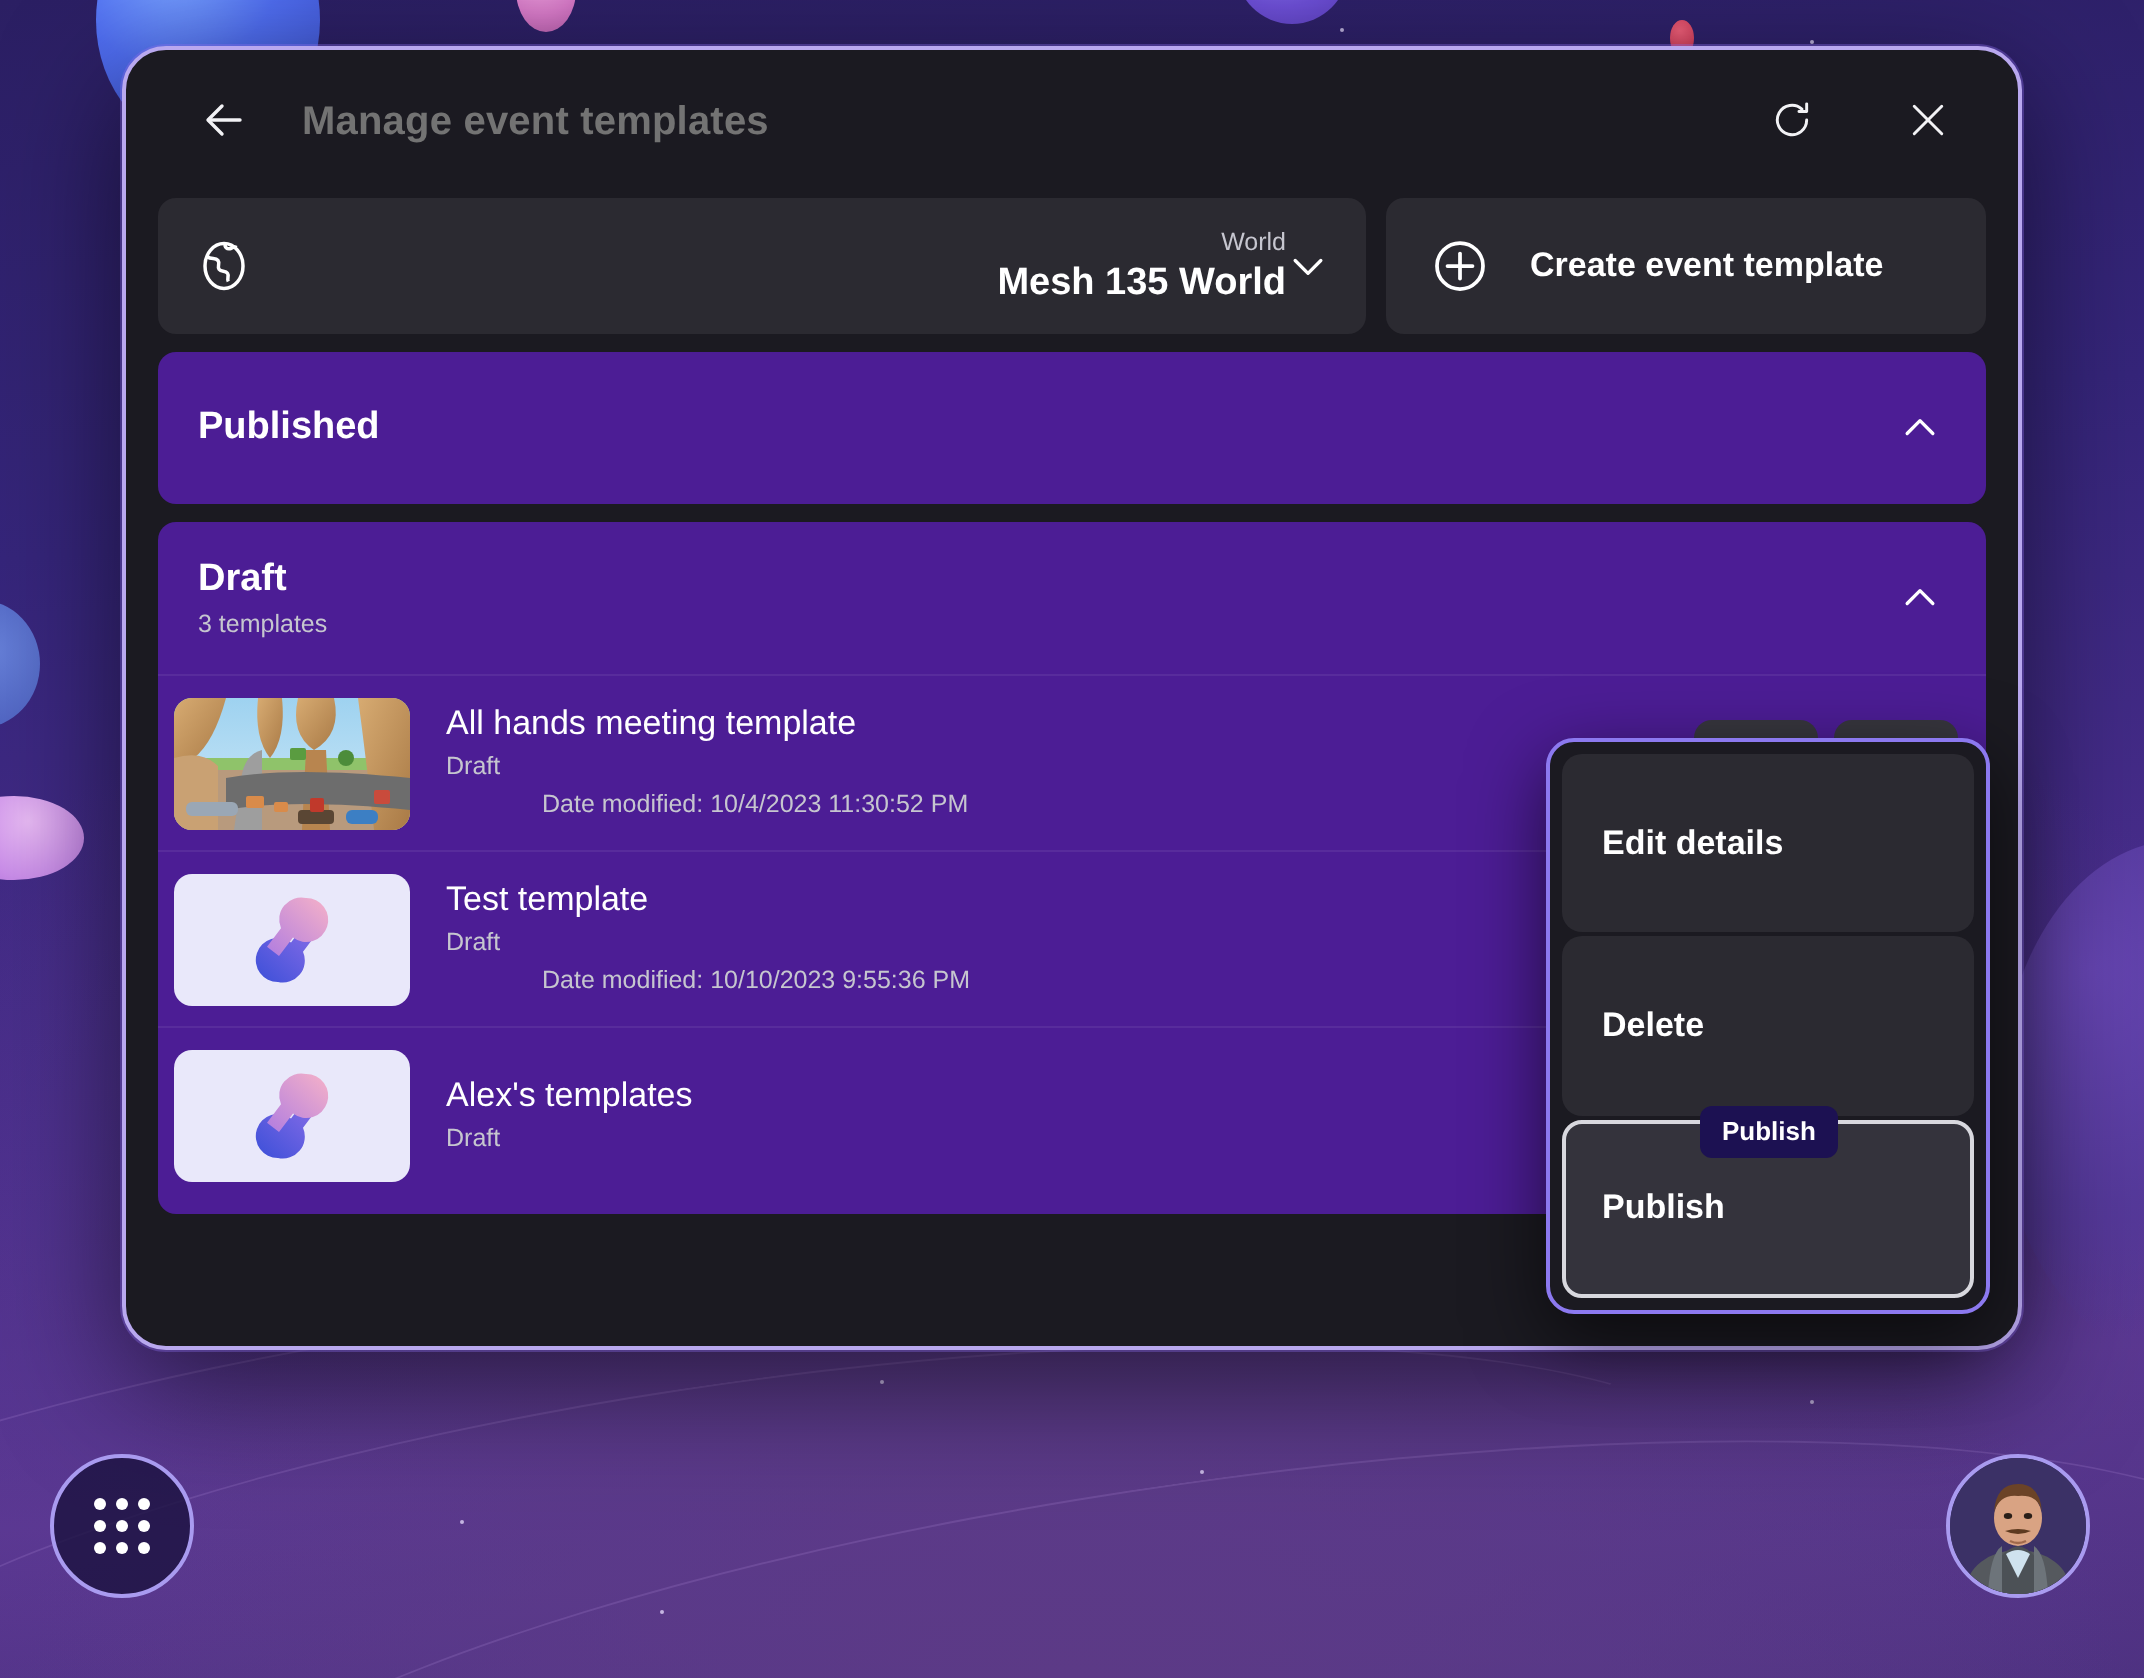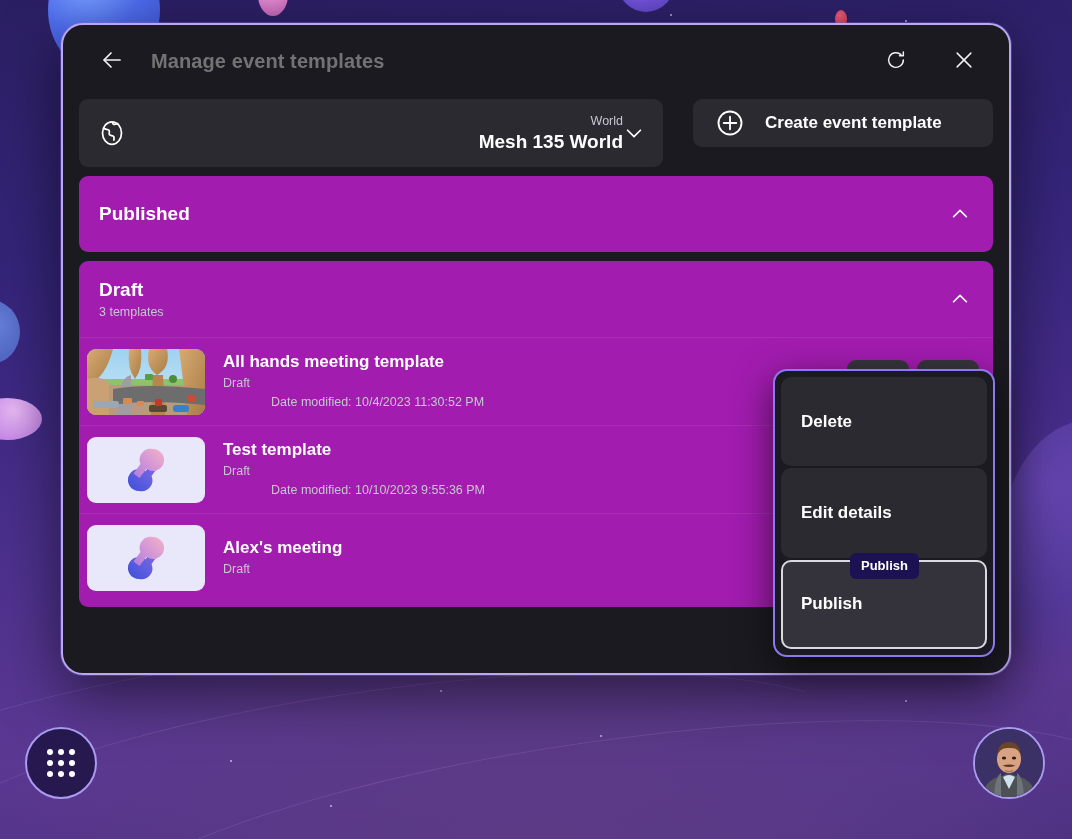--- a/index.html
+++ b/index.html
@@ -113,36 +113,35 @@
     cursor: pointer; text-align: left;
   }
   #globe-icon { flex: 0 0 auto; color: #ffffff; display: flex; }
   #world-texts { margin-left: 18px; flex: 1 1 auto; text-align: right; }
   #world-label { font-size: 12.5px; color: #c6c6cf; line-height: 1.45; }
   #world-value { font-size: 19px; font-weight: 700; color: #ffffff; line-height: 1.3; }
   #world-chevron { flex: 0 0 auto; color: #ffffff; display: flex; }
 
   #create-btn {
     flex: 0 0 300px;
-    height: 48px;
+    height: 68px;
     background: #2b2a31;
     border: none; border-radius: 9px;
     display: flex; align-items: center;
     padding: 0 22px;
     cursor: pointer;
-    margin-left: 20px;
   }
   #create-label {
     font-size: 17px; font-weight: 700; color: #ffffff; margin-left: 20px;
   }
 
   
   .section {
     margin-top: 9px;
-    background: #a21caf;
+    background: #4c1d95;
     border-radius: 9px;
     overflow: hidden;
   }
   .section-head {
     height: 76px;
     display: flex; align-items: center;
     padding: 0 22px 0 20px;
     cursor: pointer;
     background: transparent; border: none; width: 100%;
     text-align: left;
@@ -166,21 +165,21 @@
     width: 118px; height: 66px;
     border-radius: 9px;
     overflow: hidden;
     background: #11101a;
   }
   .thumb-mesh {
     background: #e9e8fa;
     display: flex; align-items: center; justify-content: center;
   }
   .row-texts { margin-left: 18px; flex: 1 1 auto; min-width: 0; }
-  .row-title { font-size: 17px; font-weight: 700; color: #ffffff; line-height: 1.35; }
+  .row-title { font-size: 17px; font-weight: 400; color: #ffffff; line-height: 1.35; }
   .row-status { font-size: 12.5px; color: #c6c6cf; line-height: 1.5; }
   .row-date { font-size: 12.5px; color: #c6c6cf; line-height: 1.5; margin-left: 48px; }
   .row-actions { display: flex; gap: 8px; flex: 0 0 auto; }
   .row-action-btn {
     width: 62px; height: 44px;
     border-radius: 9px;
     background: #37363e;
     border: none; cursor: pointer;
     display: flex; align-items: center; justify-content: center;
     color: #ffffff;
@@ -462,33 +461,33 @@
         </div>
 
         <div class="template-row">
           <div class="thumb thumb-mesh">
             <svg width="58" height="58" viewBox="0 0 58 58">
               <path d="M22 50 a11 11 0 1 1 6.5-19.8 l7-9.2 6 4.6 -7 9.3 A11 11 0 0 1 22 50 Z" fill="url(#meshg1)"></path>
               <path d="M36 8 a11 11 0 1 1 -6.5 19.8 l-7 9.2 -6-4.6 7-9.3 A11 11 0 0 1 36 8 Z" fill="url(#meshg2)"></path>
             </svg>
           </div>
           <div class="row-texts">
-            <div class="row-title">Alex's meeting</div>
+            <div class="row-title">Alex's templates</div>
             <div class="row-status">Draft</div>
           </div>
         </div>
 
       </div>
     </div>
   </div>
 </div>
 
 <div id="context-menu">
+  <button class="menu-item">Edit details</button>
   <button class="menu-item">Delete</button>
-  <button class="menu-item">Edit details</button>
   <button class="menu-item focused">Publish</button>
 </div>
 
 <div id="tooltip">Publish</div>
 
 <div id="app-launcher">
   <span id="grid-dots">
     <i></i>
       <i></i>
       <i></i>

